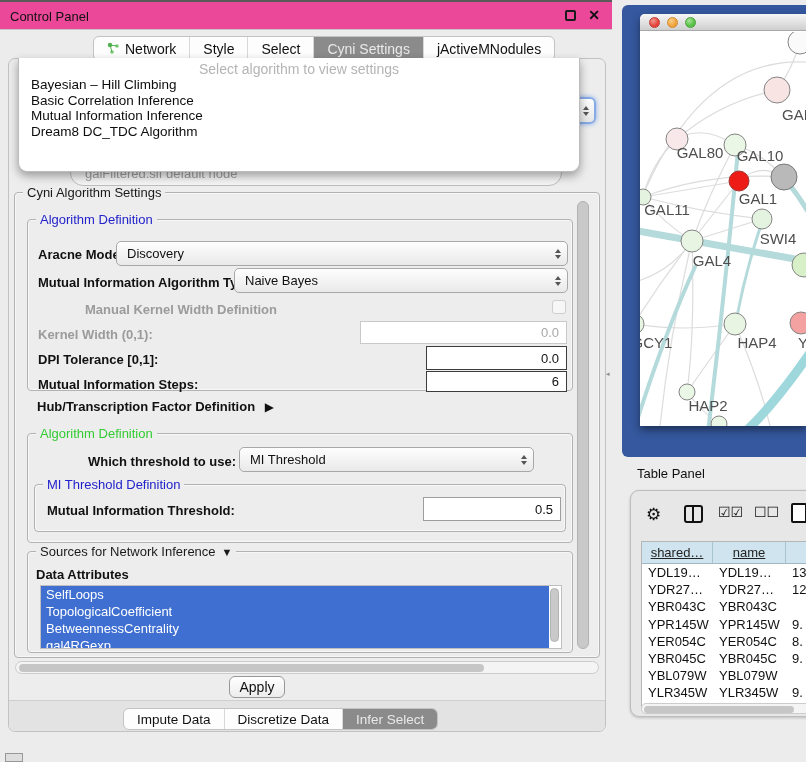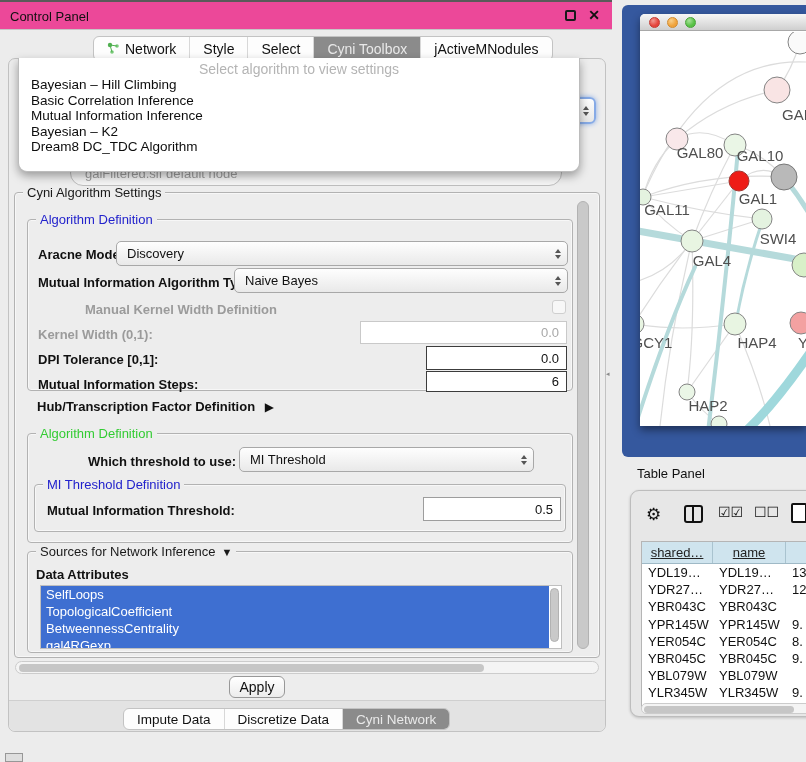--- a/index.html
+++ b/index.html
@@ -111,21 +111,21 @@
       </span>
       <span>Network</span>
     </div>
     <div class="tab">
         <span>Style</span>
       </div>
     <div class="tab">
         <span>Select</span>
       </div>
     <div class="tab sel">
-        <span>Cyni Toolbox</span>
+        <span>Cyni Settings</span>
       </div>
     <div class="tab">
         <span>jActiveMNodules</span>
       </div>
   </div>
 
   <div class="abs ghost-combo">
     <span>galFiltered.sif default node</span>
   </div>
   <div class="abs focus-combo">
@@ -133,21 +133,20 @@
         <i class="up"></i>
         <i class="dn"></i>
       </span>
   </div>
 
   <div class="abs dropdown">
     <div class="dd-placeholder">Select algorithm to view settings</div>
     <div class="dd-item">Bayesian – Hill Climbing</div>
     <div class="dd-item">Basic Correlation Inference</div>
     <div class="dd-item">Mutual Information Inference</div>
-    <div class="dd-item">Bayesian – K2</div>
     <div class="dd-item">Dream8 DC_TDC Algorithm</div>
   </div>
 
   <div class="abs group" style="left:14px; top:192px; width:586px; height:466px; background:#ededed;">
     <span class="group-label">Cyni Algorithm Settings</span>
 
     <div class="abs vscroll" style="left:562px; top:8px; width:12px; height:448px;"></div>
 
     <div class="abs group" style="left:12px; top:26px; width:546px; height:172px;">
       <span class="group-label blue">Algorithm Definition</span>
@@ -240,21 +239,21 @@
   </div>
 
   <div class="abs tabbar" style="left:123px; top:708px; height:22px; z-index:12;">
     <div class="tab" style="font-size:13.5px;">
         <span>Impute Data</span>
       </div>
     <div class="tab" style="font-size:13.5px;">
         <span>Discretize Data</span>
       </div>
     <div class="tab sel" style="font-size:13.5px;">
-        <span>Cyni Network</span>
+        <span>Infer Select</span>
       </div>
   </div>
 
   <div class="abs" style="left:5px; top:753px; width:18px; height:9px; border:1px solid #979797; background:#dedede;"></div>
 </div>
 
 <div class="abs" style="left:606px; top:369px; width:6px; height:9px; color:#8a8a8a; font-size:7px; line-height:9px;">◂</div>
 
 <div class="abs net-frame"></div>
 <div class="abs net-window">

